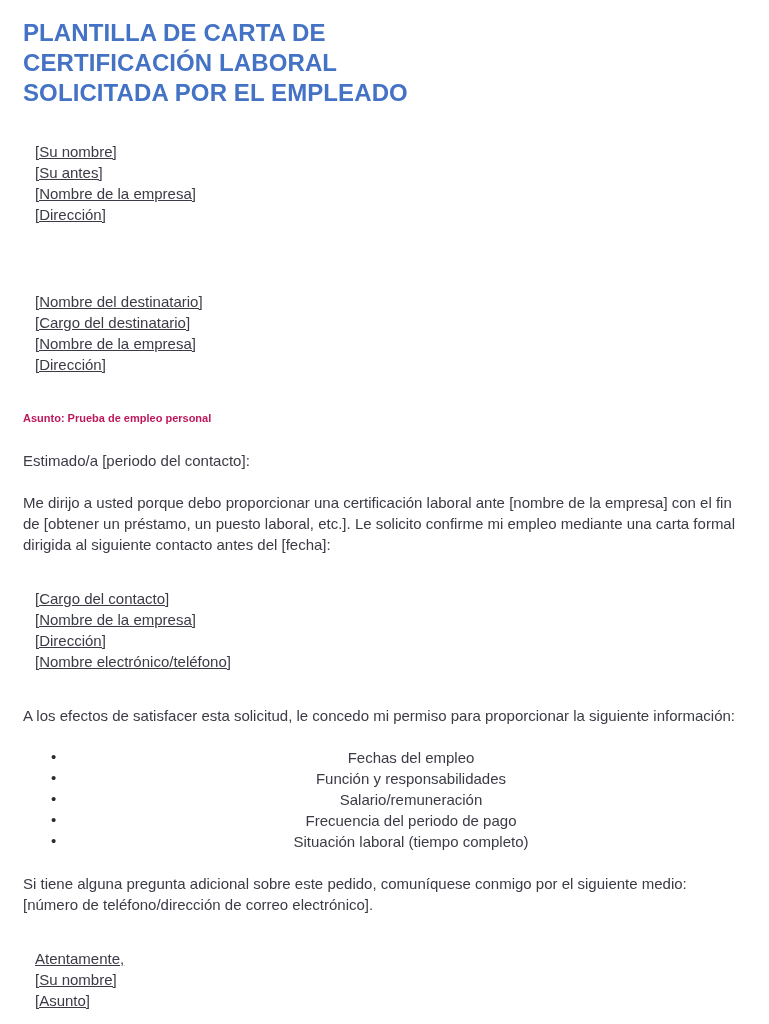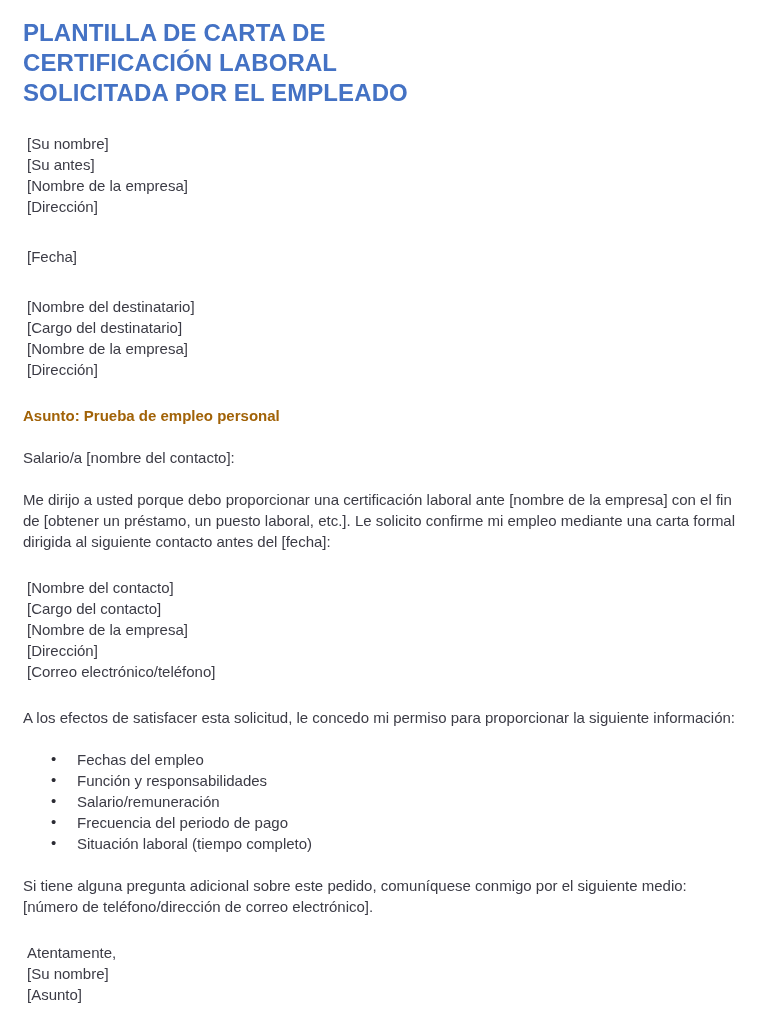--- a/index.html
+++ b/index.html
@@ -42,60 +42,62 @@
   }
 
   
   .body-text {
     font-size: 15px;
     line-height: 21px;
     color: #3b3b45;
   }
 
   .block {
-    margin: 4px;
+    margin: 12px;
     padding: 0;
+    text-decoration: underline;
   }
 
   .block .line {
     display: block;
     white-space: nowrap;
   }
 
   .para {
     margin: 0;
     max-width: 725px;
   }
 
   
   .gap-title   { height: 21px; }
   .gap-para    { height: 21px; }
 
   
   .subject {
     margin: 0;
     font-weight: bold;
-    color: #a16207;
-    font-size: 15px;
+    color: #be185d;
+    font-size: 11px;
     line-height: 21px;
   }
 
   
   ul.bullets {
     margin: 0;
     padding: 0;
     list-style: none;
   }
   ul.bullets li {
     position: relative;
     padding-left: 54px;
     font-size: 15px;
     line-height: 21px;
     color: #3b3b45;
     white-space: nowrap;
+    text-align: center;
   }
   ul.bullets li::before {
     content: "\2022";
     position: absolute;
     left: 28px;
     top: -1px;
     font-size: 15px;
     line-height: 21px;
     color: #2b2b33;
   }
@@ -115,53 +117,49 @@
 
   <div class="block body-text">
     <span class="line">[Su nombre]</span>
     <span class="line">[Su antes]</span>
     <span class="line">[Nombre de la empresa]</span>
     <span class="line">[Dirección]</span>
   </div>
 
   <div class="gap-para"></div>
 
-  <div class="block body-text">
-    <span class="line">[Fecha]</span>
-  </div>
 
   <div class="gap-para"></div>
 
   <div class="block body-text">
     <span class="line">[Nombre del destinatario]</span>
     <span class="line">[Cargo del destinatario]</span>
     <span class="line">[Nombre de la empresa]</span>
     <span class="line">[Dirección]</span>
   </div>
 
   <div class="gap-para"></div>
 
   <p class="subject">Asunto: Prueba de empleo personal</p>
 
   <div class="gap-para"></div>
 
-  <p class="para body-text">Salario/a [nombre del contacto]:</p>
+  <p class="para body-text">Estimado/a [periodo del contacto]:</p>
 
   <div class="gap-para"></div>
 
   <p class="para body-text">Me dirijo a usted porque debo proporcionar una certificación laboral ante [nombre de la empresa] con el fin de [obtener un préstamo, un puesto laboral, etc.]. Le solicito confirme mi empleo mediante una carta formal dirigida al siguiente contacto antes del [fecha]:</p>
 
   <div class="gap-para"></div>
 
   <div class="block body-text">
-    <span class="line">[Nombre del contacto]</span>
     <span class="line">[Cargo del contacto]</span>
     <span class="line">[Nombre de la empresa]</span>
     <span class="line">[Dirección]</span>
-    <span class="line">[Correo electrónico/teléfono]</span>
+    <span class="line">[Nombre electrónico/teléfono]</span>
   </div>
 
   <div class="gap-para"></div>
 
   <p class="para body-text">A los efectos de satisfacer esta solicitud, le concedo mi permiso para proporcionar la siguiente información:</p>
 
   <div class="gap-para"></div>
 
   <ul class="bullets">
     <li>Fechas del empleo</li>

